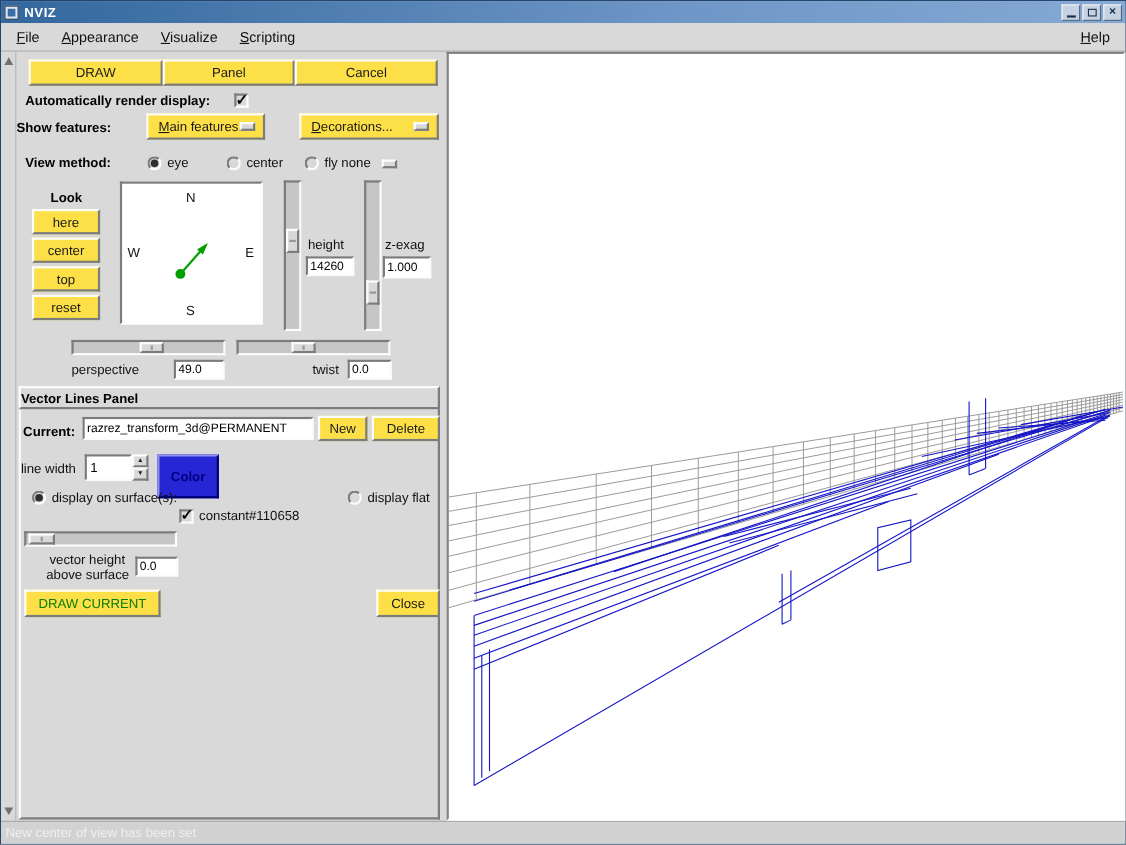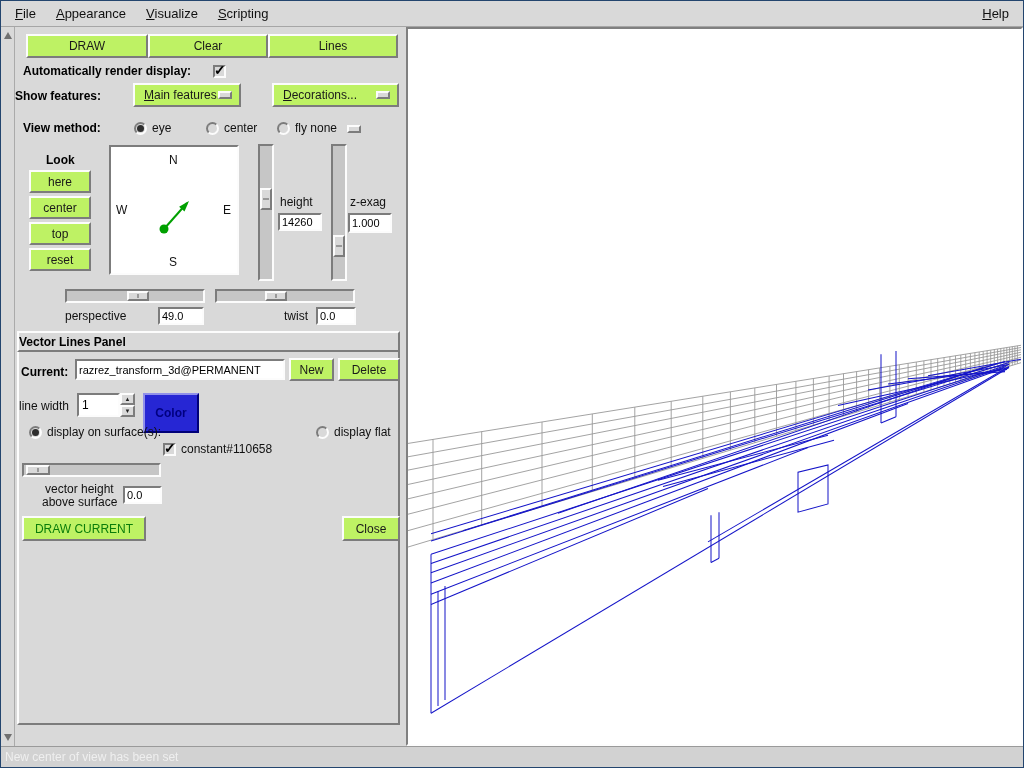--- a/index.html
+++ b/index.html
@@ -24,21 +24,21 @@
   .main{flex:1;display:flex;min-height:0}
   .panel-scrollbar{flex:0 0 14px;width:14px;position:relative;background:#d9d9d9;border-right:1px solid #aaa}
   .sb-arrow{position:absolute;left:3px;width:0;height:0}
   .sb-arrow.up{top:5px;border-left:4px solid transparent;border-right:4px solid transparent;border-bottom:7px solid #707070}
   .sb-arrow.down{bottom:5px;border-left:4px solid transparent;border-right:4px solid transparent;border-top:7px solid #707070}
   .controls{flex:0 0 391px;width:391px;position:relative;background:#d9d9d9}
   .canvas{flex:1;background:#fff;border:2px solid;border-color:#808080 #fdfdfd #fdfdfd #808080;position:relative;overflow:hidden}
   .canvas svg{position:absolute;inset:0;width:100%;height:100%}
 
   
-  .btn{position:absolute;background:#bef264;border:2px solid;border-color:#fcfcfc #7c7c7c #7c7c7c #fcfcfc;font-size:12px;color:#1a1a1a;display:flex;align-items:center;justify-content:center;cursor:default;white-space:nowrap}
+  .btn{position:absolute;background:#fde047;border:2px solid;border-color:#fcfcfc #7c7c7c #7c7c7c #fcfcfc;font-size:12px;color:#1a1a1a;display:flex;align-items:center;justify-content:center;cursor:default;white-space:nowrap}
   .btn.green{color:#0a7d0a}
   .btn.colorbtn{background:#2626d4;border-color:#9090ea #000078 #000078 #9090ea;color:#000080;font-weight:bold}
   .menubtn{justify-content:flex-start;padding-left:9px}
   .mb-dash{position:absolute;right:7px;top:50%;margin-top:-4px;width:14px;height:8px;background:#d9d9d9;border:2px solid;border-color:#fcfcfc #7c7c7c #7c7c7c #fcfcfc}
   .entry{position:absolute;background:#fff;border:2px solid;border-color:#7c7c7c #fcfcfc #fcfcfc #7c7c7c;font-size:11px;padding:0 2px;color:#000;font-family:"Liberation Sans",sans-serif;outline:none}
   .lbl{position:absolute;font-size:12px;color:#111;white-space:nowrap}
   .lbl-blue{position:absolute;font-size:12px;font-weight:bold;color:#000000;white-space:nowrap}
   .radio{position:absolute;width:13px;height:13px;border-radius:50%;background:#d9d9d9;border:2px solid;border-color:#7c7c7c #fcfcfc #fcfcfc #7c7c7c}
   .radio.selected::after{content:"";position:absolute;inset:1px;border-radius:50%;background:#2e2e2e}
   .checkbox{position:absolute;width:13px;height:13px;background:#d9d9d9;border:2px solid;border-color:#7c7c7c #fcfcfc #fcfcfc #7c7c7c}
@@ -58,41 +58,54 @@
 
   
   .statusbar{flex:0 0 21px;background:#d2d2d2;border-top:1px solid #9a9a9a;display:flex;align-items:center;padding-left:4px;font-size:12px;color:#efefef}
   u{text-decoration:underline}
 </style>
 </head>
 <body>
 
 <div class="window">
 
+  <div class="titlebar">
+    <div class="titlebar-icon"></div>
+    <span class="win-title">NVIZ</span>
+    <div class="tb-btn">
+        <span class="glyph-min"></span>
+      </div>
+    <div class="tb-btn">
+        <span class="glyph-max"></span>
+      </div>
+    <div class="tb-btn">
+        <span>×</span>
+      </div>
+  </div>
 
   <div class="menubar">
     <span class="menu-item"><u>F</u>ile</span>
     <span class="menu-item"><u>A</u>ppearance</span>
     <span class="menu-item"><u>V</u>isualize</span>
     <span class="menu-item"><u>S</u>cripting</span>
     <span class="menu-item help"><u>H</u>elp</span>
   </div>
 
   <div class="main">
 
     <div class="panel-scrollbar">
       <div class="sb-arrow up"></div>
       <div class="sb-arrow down"></div>
     </div>
 
     <div class="controls">
 
       <div class="btn" style="left:11px;top:7px;width:122px;height:24px">DRAW</div>
-      <div class="btn" style="left:133px;top:7px;width:120px;height:24px">Clear</div>
-      <div class="btn" style="left:253px;top:7px;width:130px;height:24px">Lines</div>
+      <div class="btn" style="left:133px;top:7px;width:120px;height:24px">Panel</div>
+      <div class="btn" style="left:253px;top:7px;width:130px;height:24px">Cancel</div>
 
       <span class="lbl-blue" style="left:8px;top:37px">Automatically render display:</span>
       <div class="checkbox checked" style="left:198px;top:38px"></div>
 
       <span class="lbl-blue" style="left:0;top:62px">Show features:</span>
       <div class="btn menubtn" style="left:118px;top:56px;width:108px;height:24px">
         <span><u>M</u>ain features...</span>
         <span class="mb-dash"></span>
       </div>
       <div class="btn menubtn" style="left:257px;top:56px;width:127px;height:24px">

